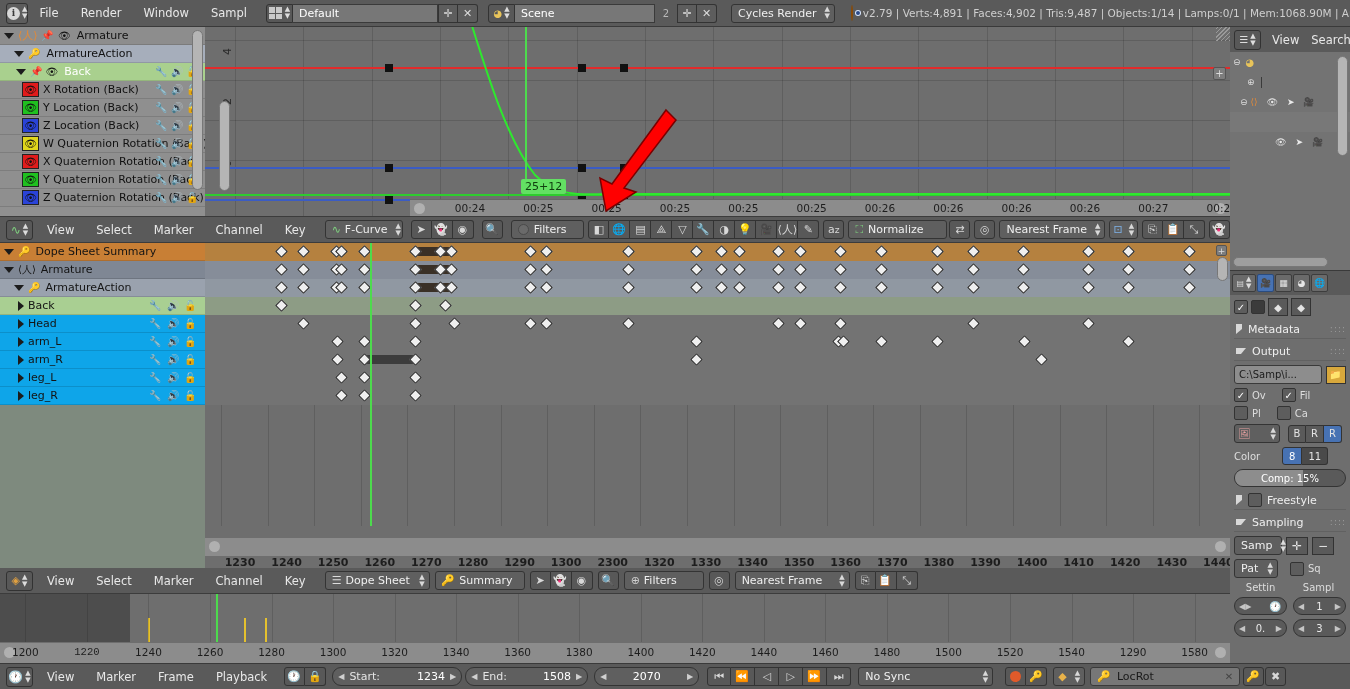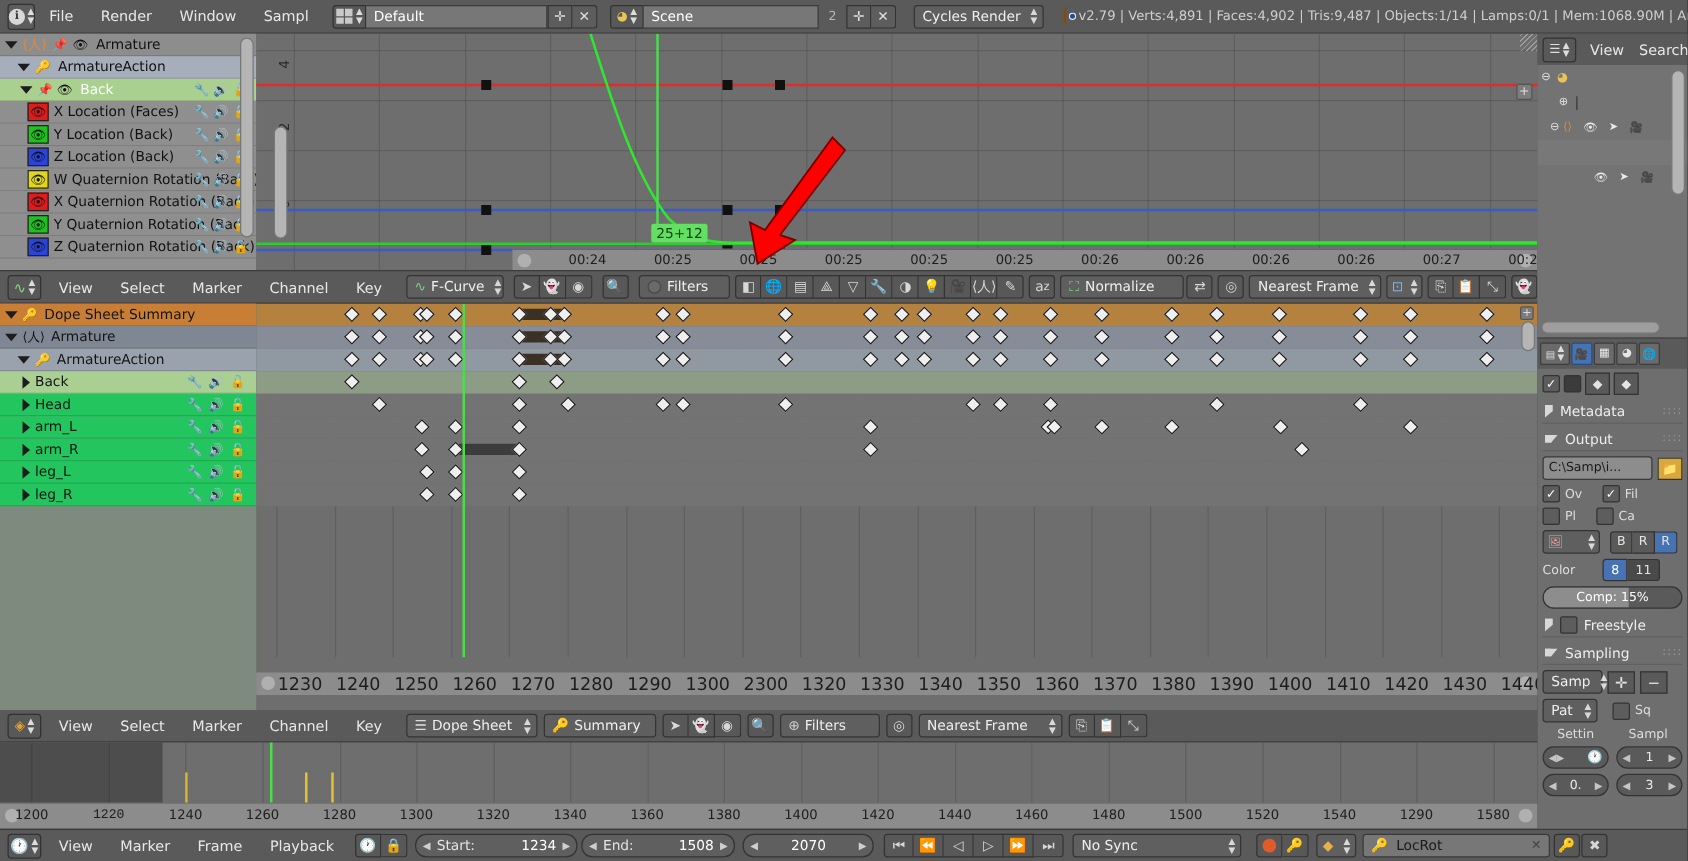--- a/index.html
+++ b/index.html
@@ -103,36 +103,36 @@
   #ds-header { position:absolute; left:0; top:216px; width:1230px; height:27px;
       background:#5a5a5a; display:flex; align-items:center; border-top:1px solid #3c3c3c;
       border-bottom:1px solid #3c3c3c;}
   #dope { position:absolute; left:0; top:243px; width:1230px; height:325px; background:#6e6e6e; }
   #ds-channels { position:absolute; left:0; top:0; width:205px; bottom:0; background:#7e8a7e; }
   .dch { height:18px; display:flex; align-items:center; font-size:11px; color:#141414;
       border-bottom:1px solid rgba(0,0,0,.13); }
   .dch.summary { background:#c87f35; }
   .dch.obj     { background:#7f8794; }
   .dch.action  { background:#9aa2ae; padding-left:10px; }
-  .dch.bone    { background:#22c55e; padding-left:14px; }
+  .dch.bone    { background:#0ea5e9; padding-left:14px; }
   .dch.bone.sel{ background:#a9cf92; }
   #ds-keys { position:absolute; left:205px; top:0; right:0; bottom:42px; overflow:hidden; }
   .krow { position:absolute; left:0; right:0; height:18px; }
   .krow.summary { background:#b5813f; }
   .krow.obj { background:#868d99; }
   .krow.action { background:#9098a2; }
   .krow.bonesel { background:#8d9c85; }
   .krow.bone { background:#737373; }
   .kf { position:absolute; width:9px; height:9px; background:#efefef;
       border:1px solid #1d1d1d; transform:rotate(45deg); }
   .kband { position:absolute; height:9px; background:#3a3026; }
   .kband.g { background:#3c3c3c; }
   #ds-ruler { position:absolute; left:205px; right:0; bottom:12px; height:18px; background:#8c8c8c; }
-  #ds-ruler .tk { position:absolute; top:2px; font-size:14px; color:#1d1d1d;
-      transform:translateX(-50%); white-space:nowrap; }
+  #ds-ruler .tk { position:absolute; top:18px; font-size:11px; color:#1d1d1d;
+      transform:translateX(-50%); white-space:nowrap;font-weight:bold; }
 
   
   #tl-header { position:absolute; left:0; top:568px; width:1230px; height:26px;
       background:#5a5a5a; display:flex; align-items:center; border-bottom:1px solid #3c3c3c;}
   #timeline { position:absolute; left:0; top:594px; width:1230px; height:69px; background:#6e6e6e; }
   #tl-body { position:absolute; left:0; top:0; right:0; height:48px; }
   .tl-outrange { position:absolute; top:0; bottom:0; background:#4d4d4d; }
   .tl-key { position:absolute; width:2px; background:#e5c12e; }
   #tl-ruler { position:absolute; left:0; right:0; bottom:0; height:20px; background:#8c8c8c; }
   #tl-ruler .tk { position:absolute; top:3px; font-size:10.5px; color:#1d1d1d;
@@ -270,21 +270,21 @@
           <span class="wrench">🔧</span>
           <span class="spk">🔊</span>
           <span class="lock">🔓</span>
         </span>
       </div>
 
       <div class="gch plain">
         <span class="colswatch" style="background:#e01b1b">
           <span class="eye">👁</span>
           </span>
-        <span class="nm">X Location (Faces)</span>
+        <span class="nm">X Rotation (Back)</span>
         <span class="right-icons">
           <span class="wrench">🔧</span>
           <span class="spk">🔊</span>
           <span class="lock">🔓</span>
           </span>
       </div>
       <div class="gch plain">
         <span class="colswatch" style="background:#1fc01f">
           <span class="eye">👁</span>
           </span>

